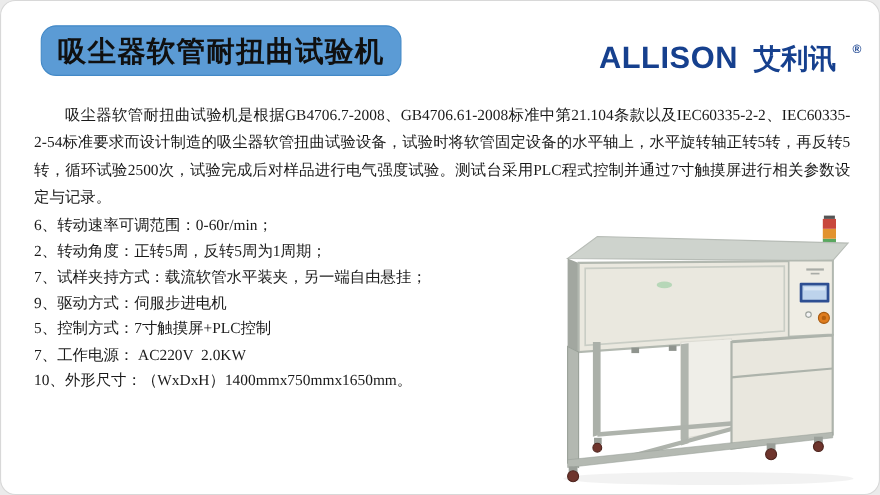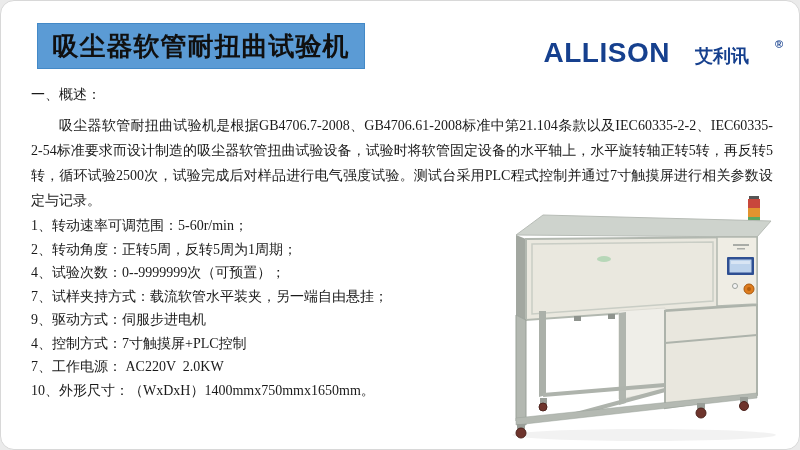--- a/index.html
+++ b/index.html
@@ -12,34 +12,34 @@
     border: 1px solid #d8d8d8;
     border-radius: 14px;
     overflow: hidden;
   }
   
   .title-banner {
     position: absolute; left: 36px; top: 22px;
     width: 328px; height: 46px;
     background: #5b9bd5;
     border: 1px solid #4389c7;
-    border-radius: 0;
+    border-radius: 14px;
     display: flex; align-items: center; justify-content: center;
     font-size: 26px; font-weight: bold; color: #101010;
     letter-spacing: 1px;
   }
   
   .logo {
     position: absolute; right: 16px; top: 36px;
-    display: flex; align-items: baseline; gap: 25px;
+    display: flex; align-items: baseline; gap: 14px;
     color: #16408e;
     font-family: "Liberation Sans", "DejaVu Sans", sans-serif;
   }
   .logo .en { font-size: 28px; font-weight: bold; letter-spacing: 0.5px; }
-  .logo .cn { font-size: 18px; font-weight: bold; }
+  .logo .cn { font-size: 25px; font-weight: bold; }
   .logo .reg { font-size: 11px; font-weight: bold; position: relative; top: -14px; margin-left: 1px; }
   
   .content {
     position: absolute; left: 30px; top: 84px; width: 742px;
     color: #1a1a1a; font-size: 14px;
   }
   .sec-heading { line-height: 20px; }
   .overview-para {
     margin: 8px 0 3px 0;
     text-indent: 2em;
@@ -69,29 +69,27 @@
     <span>吸尘器软管耐扭曲试验机</span>
   </div>
 
   <div class="logo">
     <span class="en">ALLISON</span>
     <span class="cn">艾利讯</span>
     <span class="reg">®</span>
   </div>
 
   <div class="content">
-    <div class="sec-heading">一、概述：</div>
     <div class="overview-para">吸尘器软管耐扭曲试验机是根据GB4706.7-2008、GB4706.61-2008标准中第21.104条款以及IEC60335-2-2、IEC60335-2-54标准要求而设计制造的吸尘器软管扭曲试验设备，试验时将软管固定设备的水平轴上，水平旋转轴正转5转，再反转5转，循环试验2500次，试验完成后对样品进行电气强度试验。测试台采用PLC程式控制并通过7寸触摸屏进行相关参数设定与记录。</div>
     <div class="spec-list">
-      <div class="spec-item">1、转动速率可调范围：5-60r/min；</div>
+      <div class="spec-item">6、转动速率可调范围：0-60r/min；</div>
       <div class="spec-item">2、转动角度：正转5周，反转5周为1周期；</div>
-      <div class="spec-item">4、试验次数：0--9999999次（可预置）；</div>
       <div class="spec-item">7、试样夹持方式：载流软管水平装夹，另一端自由悬挂；</div>
       <div class="spec-item">9、驱动方式：伺服步进电机</div>
-      <div class="spec-item">4、控制方式：7寸触摸屏+PLC控制</div>
+      <div class="spec-item">5、控制方式：7寸触摸屏+PLC控制</div>
       <div class="spec-item">7、工作电源： AC220V  2.0KW</div>
       <div class="spec-item">10、外形尺寸：（WxDxH）1400mmx750mmx1650mm。</div>
     </div>
   </div>
 
   <div class="machine">
     <svg viewBox="0 0 295 255" xmlns="http://www.w3.org/2000/svg">
 
       <ellipse cx="145" cy="248" rx="132" ry="6" fill="#000000" opacity="0.05"></ellipse>
 

